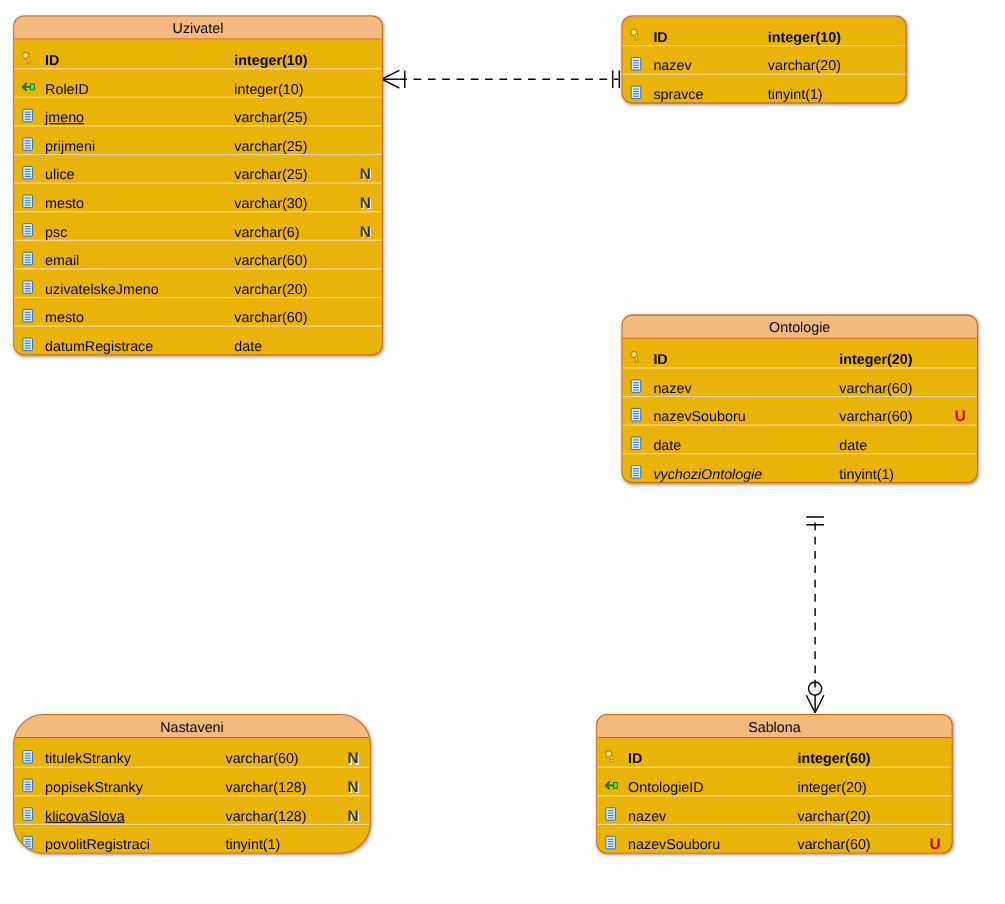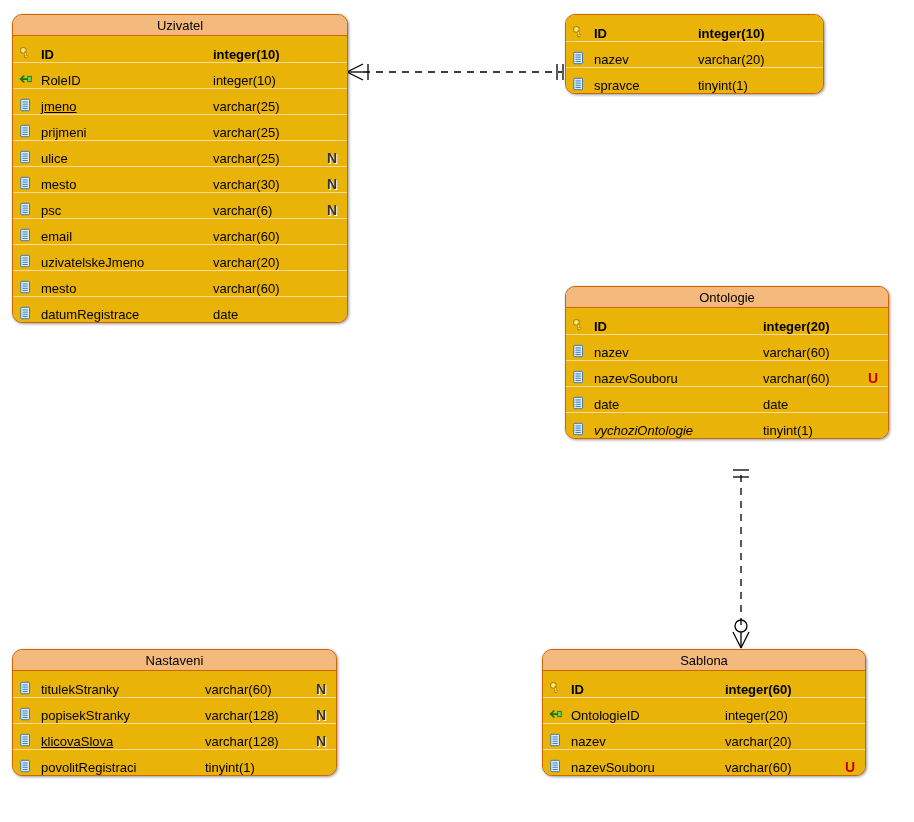--- a/index.html
+++ b/index.html
@@ -369,21 +369,21 @@
             <line x1="4" y1="9.5" x2="10" y2="9.5" stroke="#2e6da4"></line>
             <line x1="4" y1="12" x2="10" y2="12" stroke="#2e6da4"></line>
           </svg>
         </span>
         <span class="col-name" style="width: 145px; font-style: italic;">vychoziOntologie</span>
         <span class="col-type">tinyint(1)</span>
       </div>
     </div>
 </div>
 
-<div class="entity" style="left:12px; top:649px; width:323px;">
+<div class="entity" style="left:12px; top:649px; width:323px;border-radius:28px;">
   <div class="entity-title">Nastaveni</div>
   <div id="body-nastaveni">
       <div class="row">
         <span class="icon">
           <svg class="col-icon" viewBox="0 0 16 16">
             <rect x="2" y="1.5" width="10" height="13" rx="1" fill="#d8ecff" stroke="#2e6da4" stroke-width="1"></rect>
             <line x1="4" y1="4.5" x2="10" y2="4.5" stroke="#2e6da4"></line>
             <line x1="4" y1="7" x2="10" y2="7" stroke="#2e6da4"></line>
             <line x1="4" y1="9.5" x2="10" y2="9.5" stroke="#2e6da4"></line>
             <line x1="4" y1="12" x2="10" y2="12" stroke="#2e6da4"></line>

